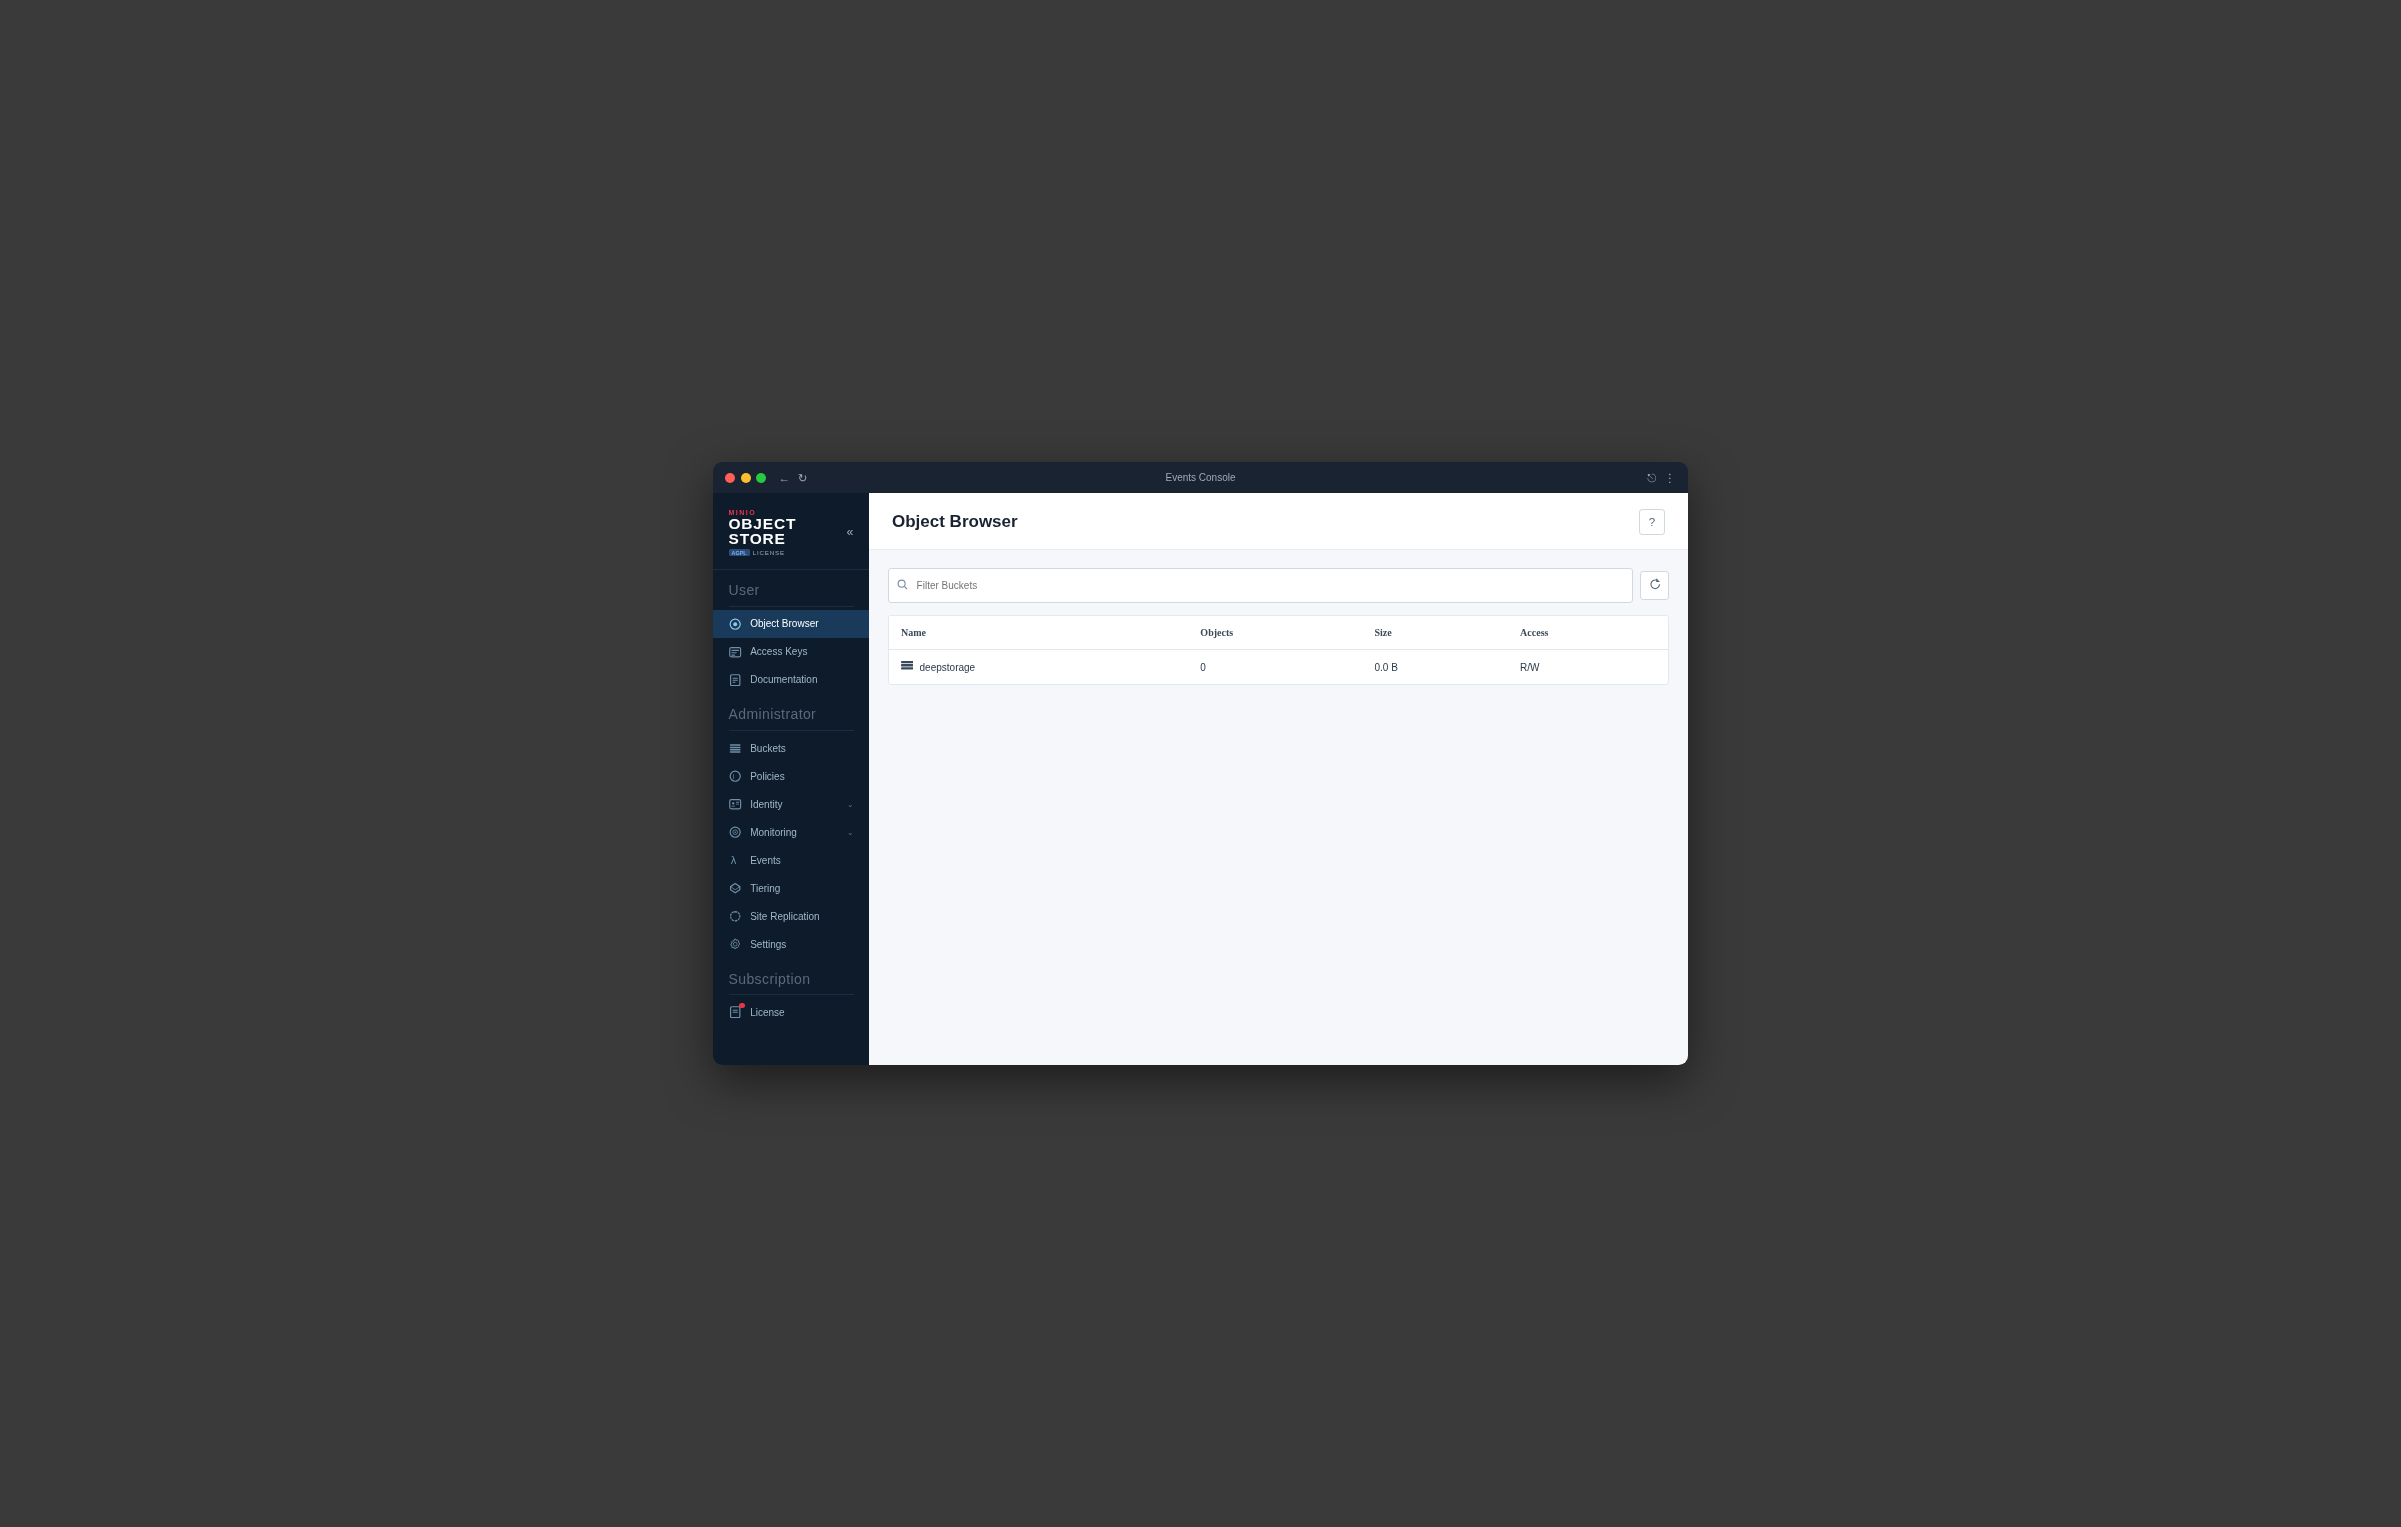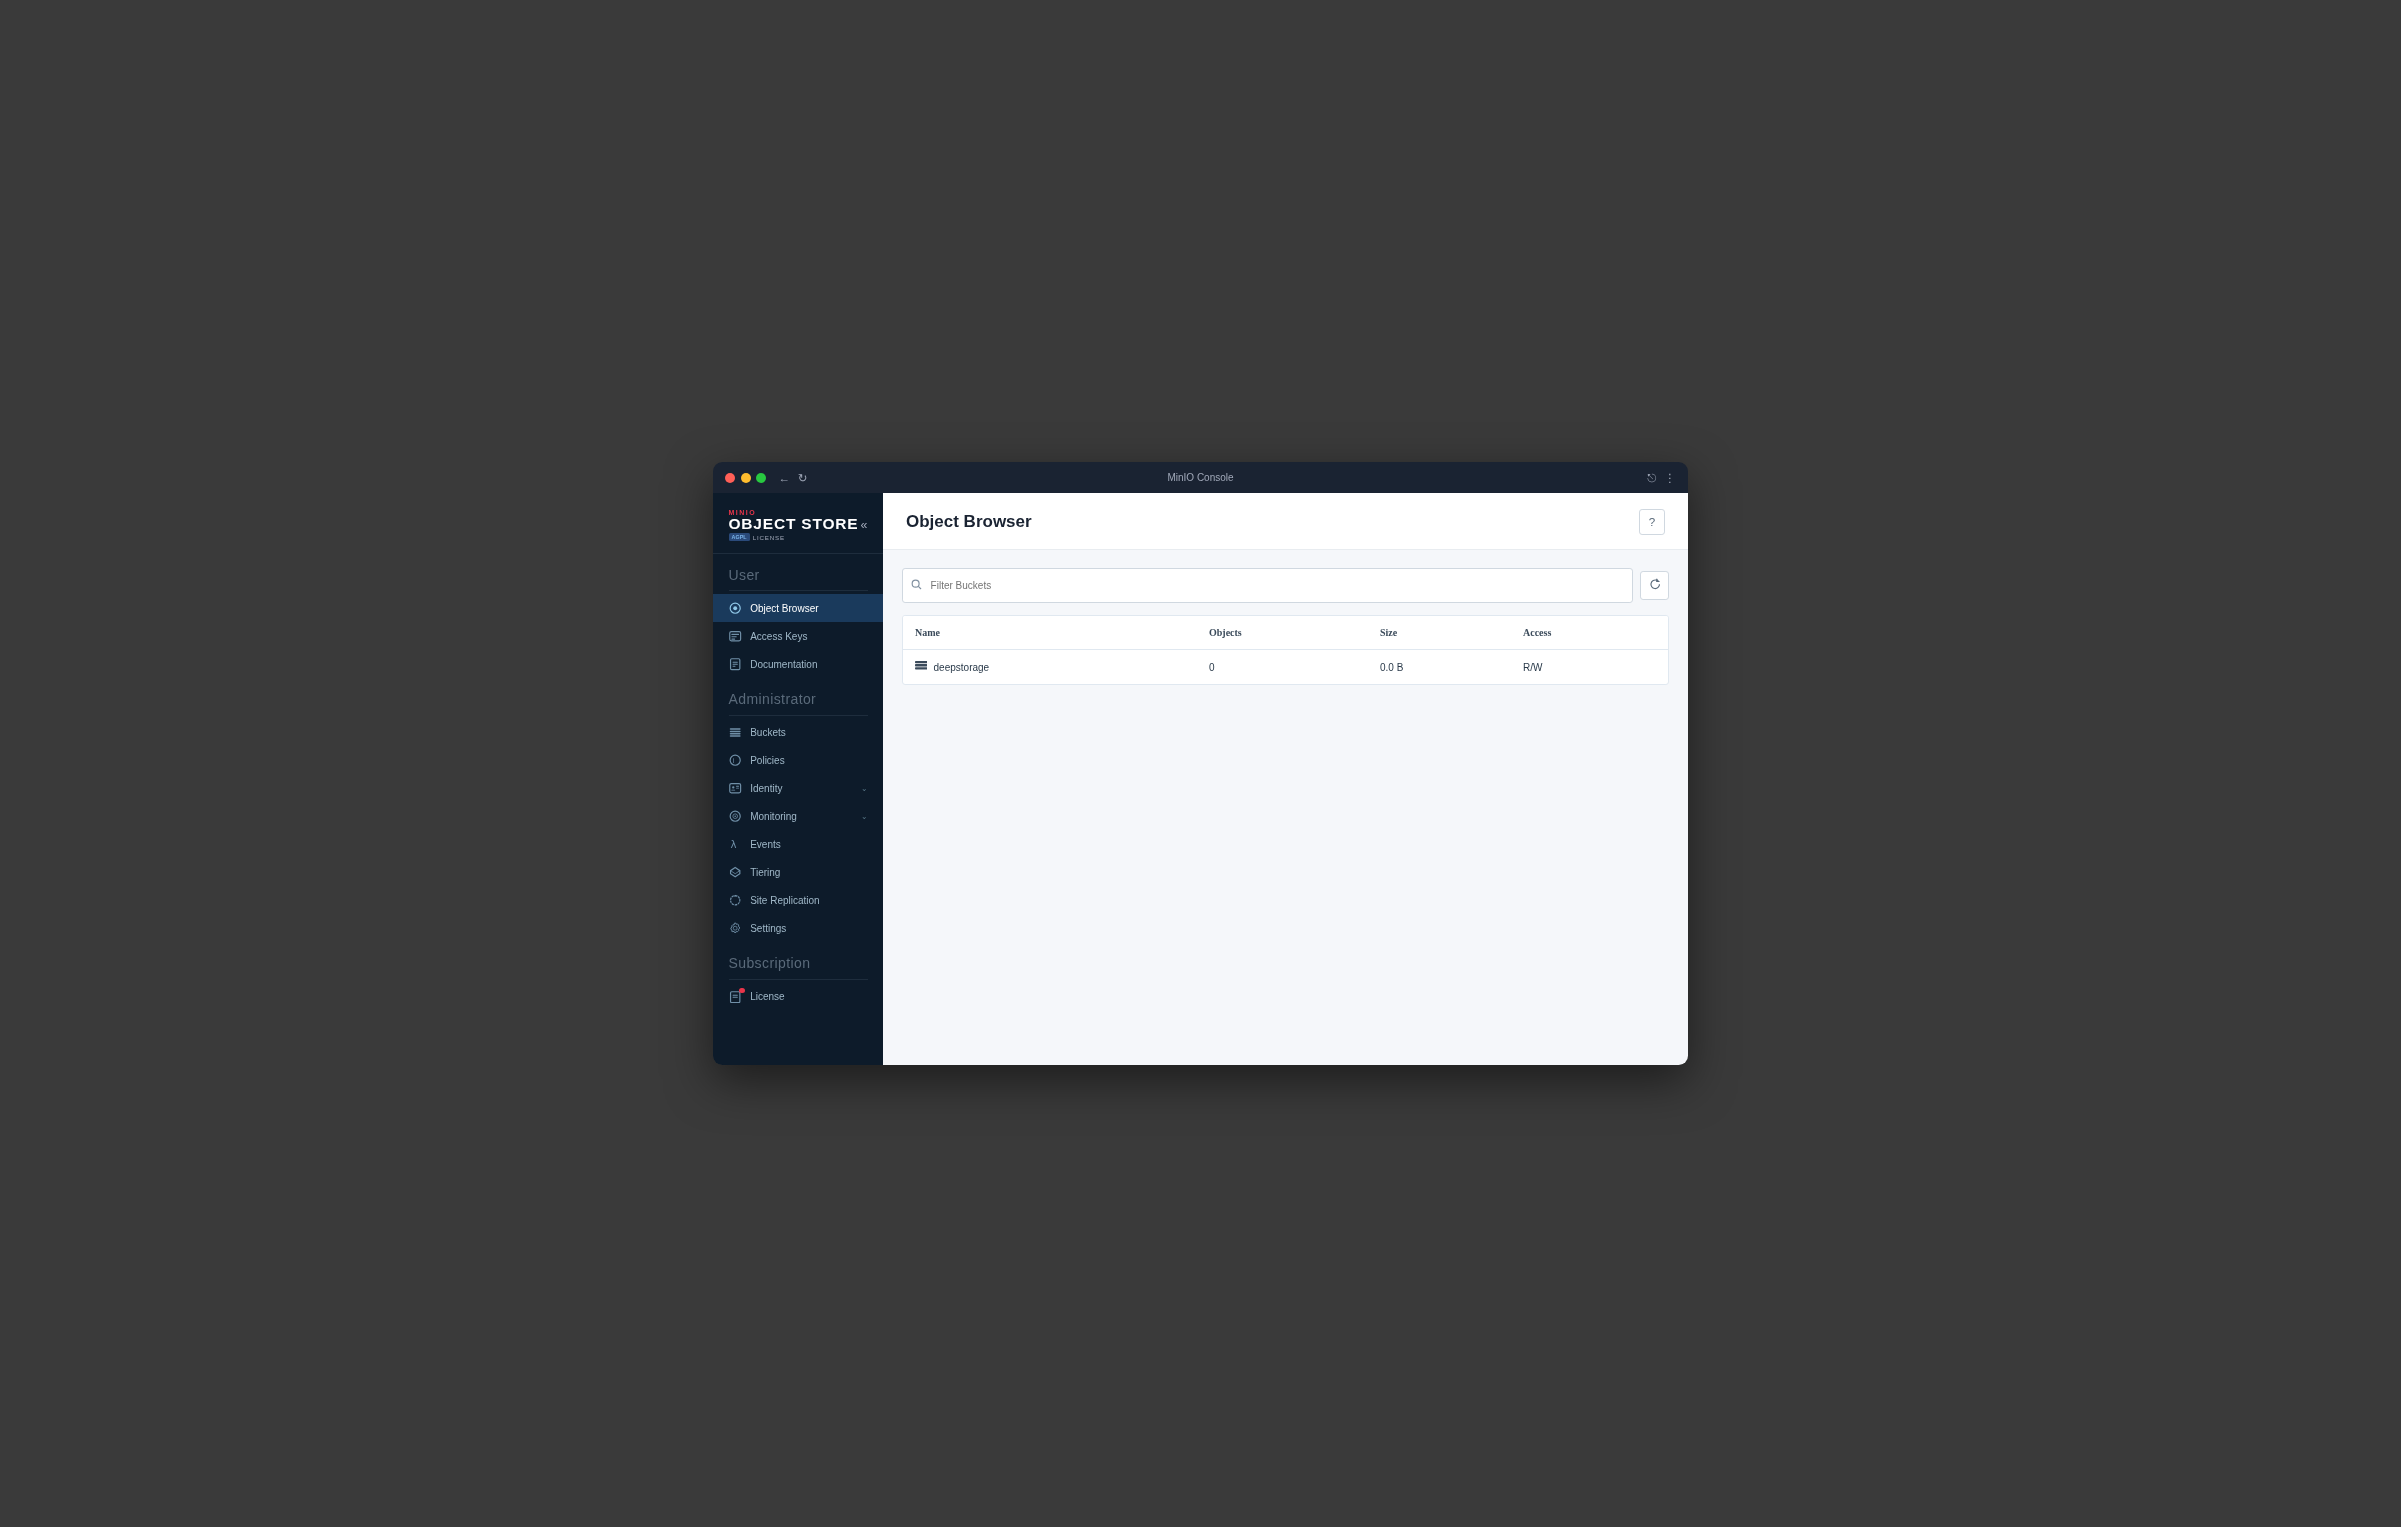--- a/index.html
+++ b/index.html
@@ -74,21 +74,21 @@
       cursor: pointer;
     }
     
     .main-layout {
       display: flex;
       flex: 1;
       overflow: hidden;
     }
     
     .sidebar {
-      width: 170px;
+      width: 156px;
       background: #0d1b2a;
       display: flex;
       flex-direction: column;
       flex-shrink: 0;
       overflow-y: auto;
       padding-bottom: 12.4px;
     }
     .sidebar-logo {
       padding: 15.5px 15.5px 12.4px;
       display: flex;
@@ -324,21 +324,21 @@
   <div class="titlebar">
     <div class="traffic-lights">
       <div class="traffic-light tl-red"></div>
       <div class="traffic-light tl-yellow"></div>
       <div class="traffic-light tl-green"></div>
     </div>
     <div class="titlebar-nav">
       <button class="titlebar-nav-btn">←</button>
       <button class="titlebar-nav-btn">↻</button>
     </div>
-    <span class="titlebar-title">MinIO Console</span>
+    <span class="titlebar-title">Events Console</span>
     <div class="titlebar-actions">
       <button class="titlebar-action-btn">⎋</button>
       <button class="titlebar-action-btn">⋮</button>
     </div>
   </div>
 
   <div class="main-layout">
 
     <nav class="sidebar">
       <div class="sidebar-logo">

